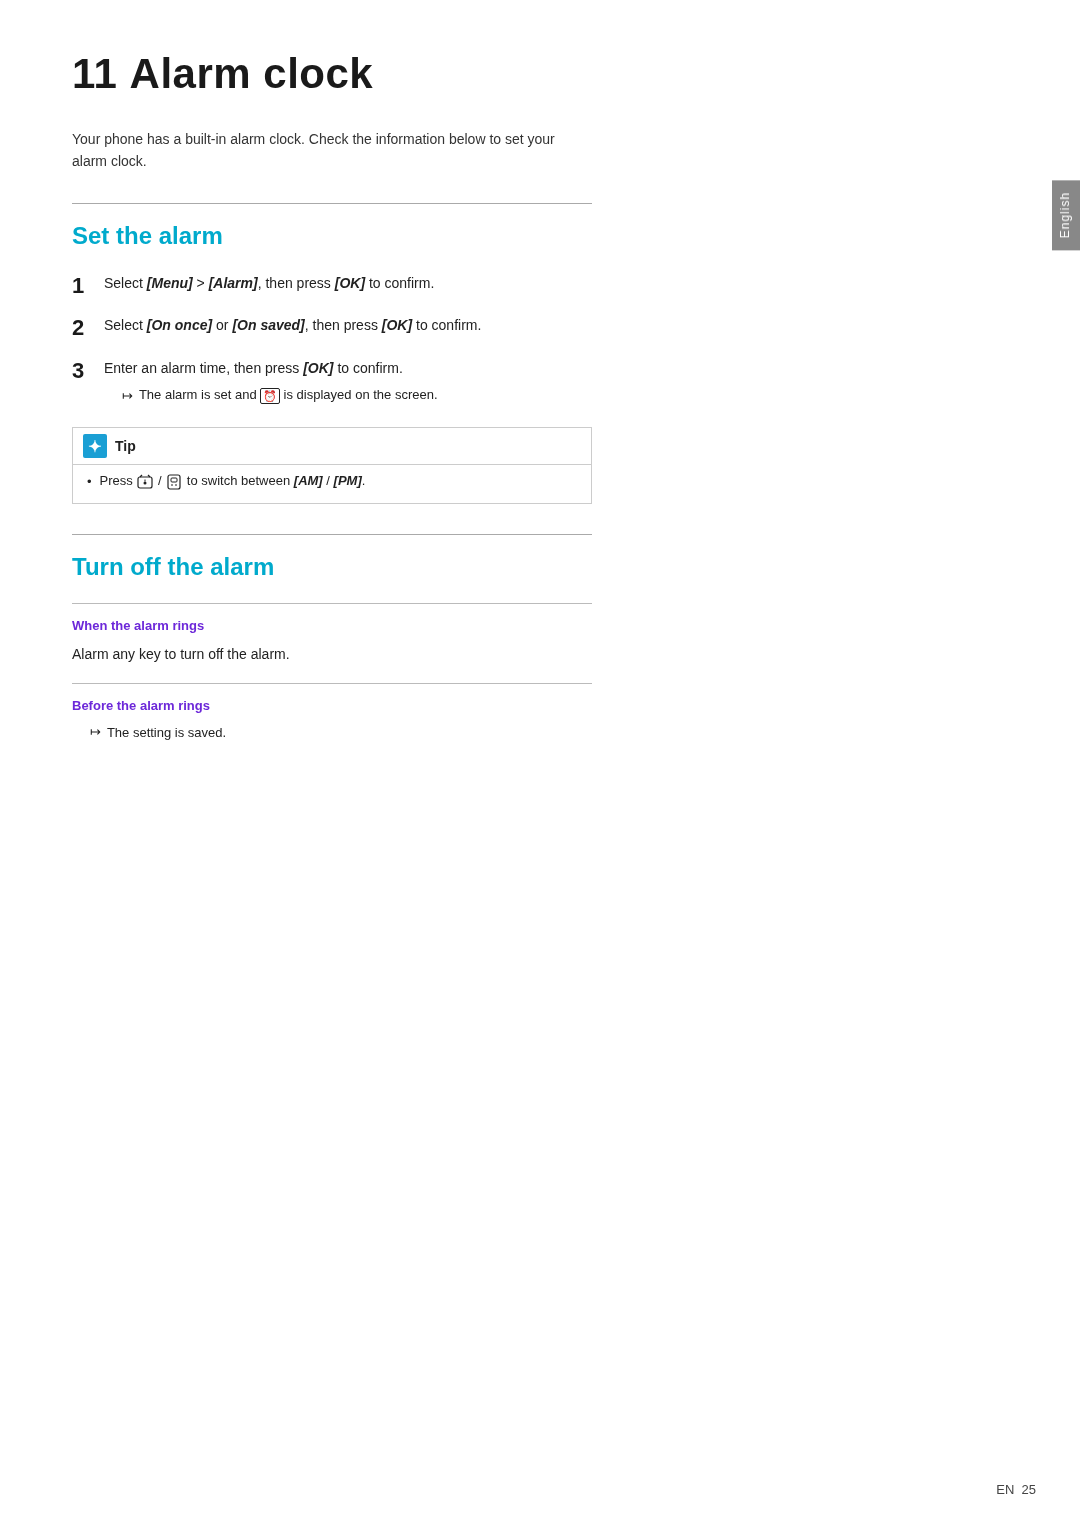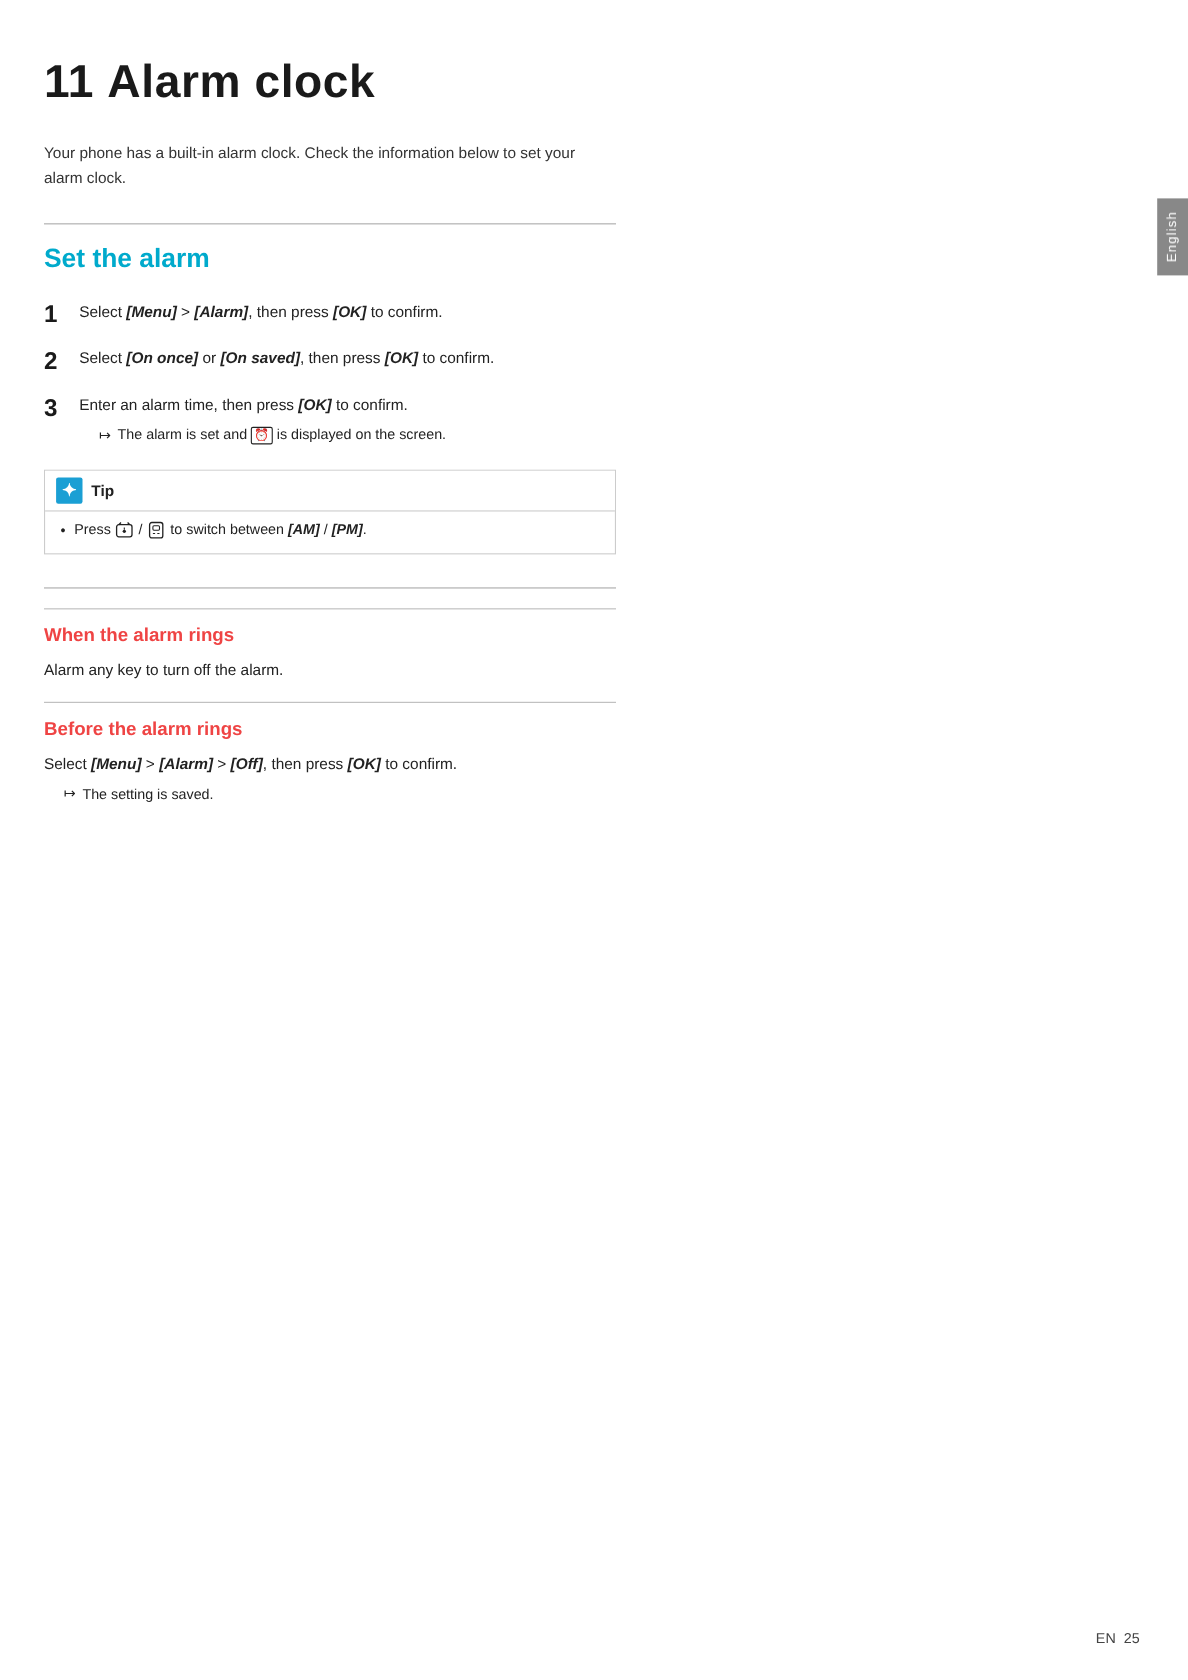--- a/index.html
+++ b/index.html
@@ -8,21 +8,21 @@
       background: #ffffff;
       font-family: Arial, Helvetica, sans-serif;
       font-size: 15px;
       color: #222;
       width: 1080px;
       min-height: 1527px;
       position: relative;
     }
 
     .page-container {
-      padding: 50px 60px 80px 40px;
+      padding: 50px 60px 80px 72px;
       max-width: 980px;
     }
 
     
     .side-tab {
       position: fixed;
       right: 0;
       top: 180px;
       width: 28px;
       background: #888;
@@ -187,23 +187,23 @@
       align-items: flex-start;
     }
 
     .tip-bullet-dot {
       margin-right: 8px;
       margin-top: 1px;
     }
 
     
     .sub-section-heading {
-      font-size: 17px;
-      font-weight: bold;
-      color: #ef4444;
+      font-size: 13px;
+      font-weight: bold;
+      color: #6d28d9;
       margin-bottom: 10px;
       margin-top: 4px;
     }
 
     
     .body-para {
       font-size: 14px;
       color: #222;
       line-height: 1.6;
       max-width: 520px;
@@ -319,34 +319,32 @@
             <line x1="10" y1="12" x2="12" y2="12" stroke="#222" stroke-width="1"></line>
           </svg>
           to switch between <span class="inl-bold">[AM]</span> / <span class="inl-bold">[PM]</span>.
         </span>
       </div>
     </div>
   </div>
 
   <hr class="section-divider">
 
+  <h2 class="section-heading">Turn off the alarm</h2>
 
   <hr class="sub-divider">
 
   <h3 class="sub-section-heading">When the alarm rings</h3>
 
   <p class="body-para">Alarm any key to turn off the alarm.</p>
 
   <hr class="sub-divider">
 
   <h3 class="sub-section-heading">Before the alarm rings</h3>
 
-  <p class="body-para">
-    Select <span class="inl-bold">[Menu]</span> &gt; <span class="inl-bold">[Alarm]</span> &gt; <span class="inl-bold">[Off]</span>, then press <span class="inl-bold">[OK]</span> to confirm.
-  </p>
 
   <div class="arrow-result" style="margin-top:4px; margin-left: 0; padding-left: 18px;">
     <span class="arrow-symbol">↦</span>
     <span class="arrow-text">The setting is saved.</span>
   </div>
 
 </div>
 
 <div class="page-footer">
   <span>EN</span>&nbsp;&nbsp;<span>25</span>

